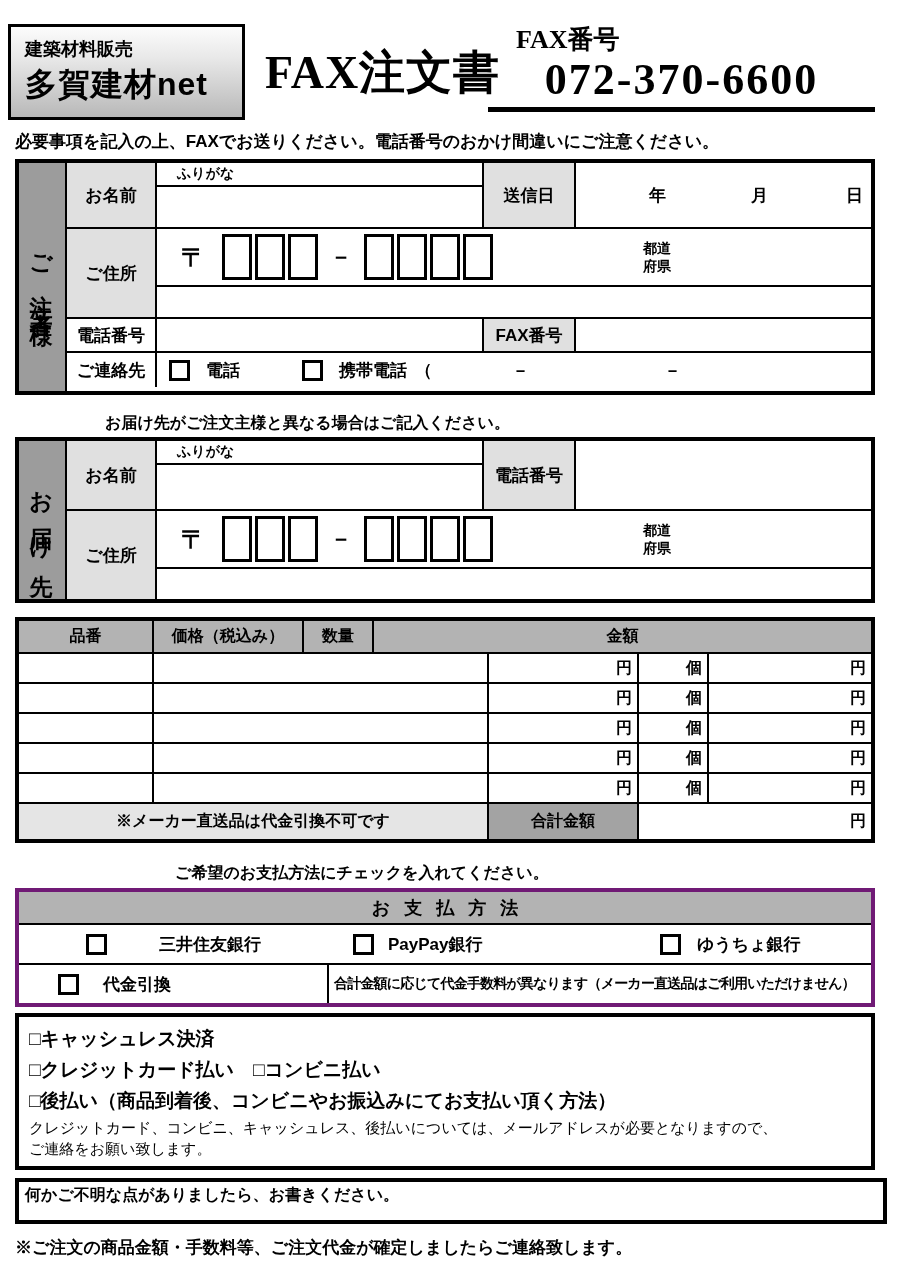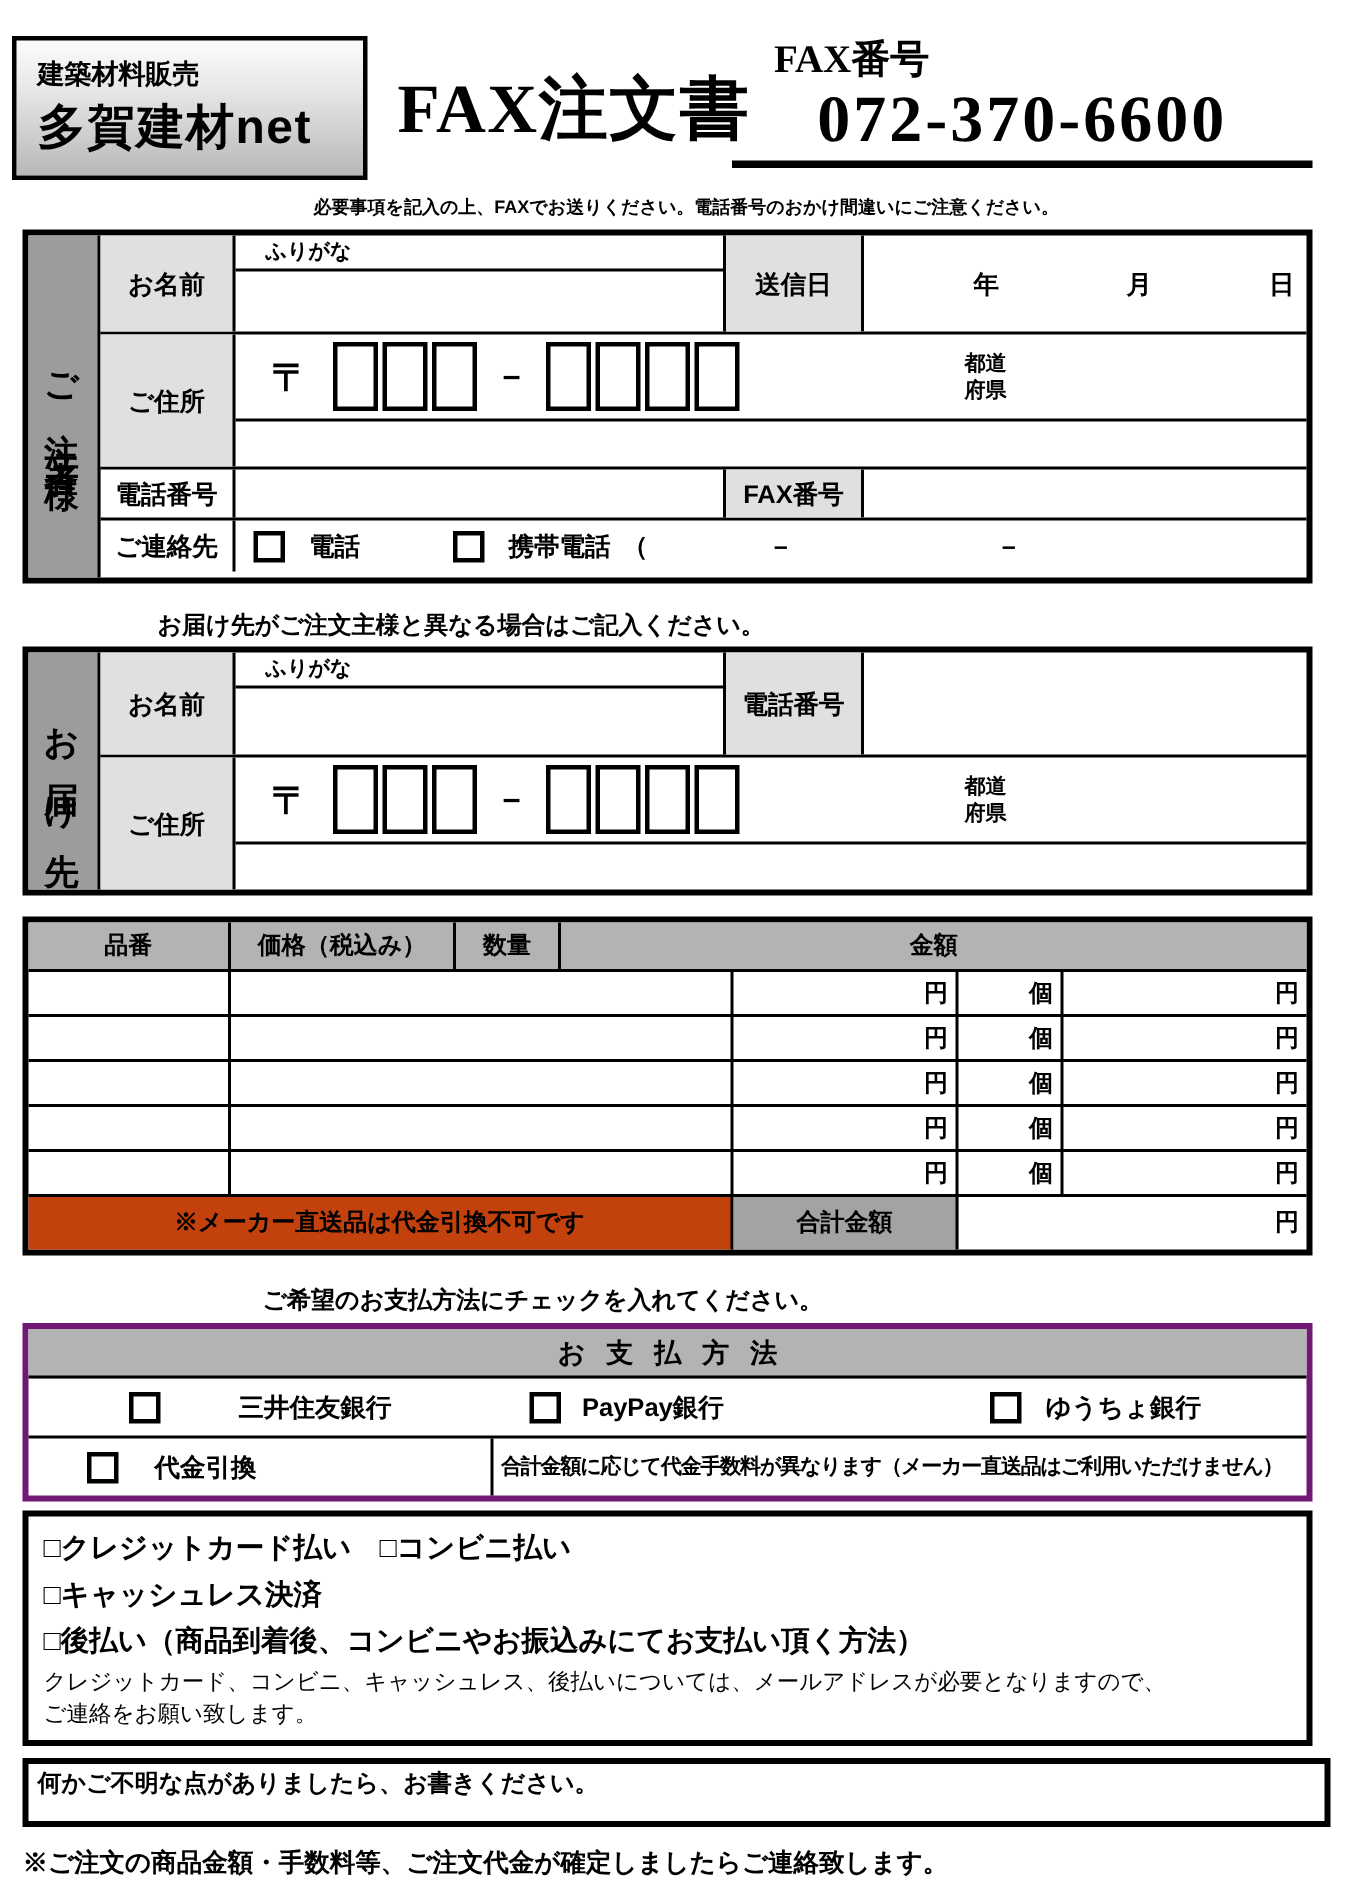--- a/index.html
+++ b/index.html
@@ -27,21 +27,21 @@
     font-family: "Liberation Serif", serif;
     font-size: 46px; font-weight: bold; letter-spacing: 1px;
   }
   .fax-block { position: absolute; left: 488px; top: 22px; width: 387px; }
   .fax-label { font-family: "Liberation Serif", serif; font-size: 26px; font-weight: bold; padding-left: 28px; }
   .fax-number {
     font-family: "Liberation Serif", serif; font-size: 44px; font-weight: bold;
     text-align: center; letter-spacing: 2px; line-height: 1.05;
     border-bottom: 5px solid #000; padding-bottom: 4px;
   }
-  .instruction { margin: 2px 0 6px 15px; font-size: 12px; text-align: center; }
+  .instruction { margin: 2px 0 6px 15px; font-size: 17px; }
 
   
   .tbl { display: flex; border: 4px solid #000; margin-left: 15px; width: 860px; background: #fff; }
   .strip {
     width: 48px; background: #9c9c9c; border-right: 2px solid #000;
     display: flex; align-items: center; justify-content: center;
   }
   .strip span { writing-mode: vertical-rl; font-size: 23px; font-weight: bold; letter-spacing: 10px; }
   .rows { flex: 1; display: flex; flex-direction: column; }
   .row { display: flex; border-bottom: 2px solid #000; }
@@ -89,21 +89,21 @@
   .phead { background: #b3b3b3; height: 33px; }
   .phead .pcell { justify-content: center; font-size: 16px; }
   .pdata { height: 30px; }
   .pdata .unit { justify-content: flex-end; padding-right: 5px; font-size: 16px; }
   .c-itemno { width: 135px; }
   .c-name  { width: 335px; }
   .c-price { width: 150px; }
   .c-qty   { width: 70px; }
   .c-amt   { flex: 1; }
   .pfoot { height: 35px; }
-  .pf-note { width: 470px; background: #c2410c; justify-content: center; font-size: 16px; }
+  .pf-note { width: 470px; background: #e5e5e5; justify-content: center; font-size: 16px; }
   .pf-total { width: 150px; background: #a3a3a3; justify-content: center; font-size: 16px; }
   .pf-yen { flex: 1; justify-content: flex-end; padding-right: 5px; font-size: 16px; }
 
   
   .paytbl { border: 4px solid #701a75; margin: 0 0 0 15px; width: 860px; display: flex; flex-direction: column; }
   .pay-head { background: #b3b3b3; height: 33px; border-bottom: 2px solid #000; display: flex; align-items: center; justify-content: center; font-size: 18px; letter-spacing: 14px; padding-left: 14px; }
   .pay-row { display: flex; border-bottom: 2px solid #000; }
   .pay-row:last-child { border-bottom: none; }
   .bank-row { height: 40px; }
   .bank-cell { display: flex; align-items: center; font-size: 17px; }
@@ -358,22 +358,22 @@
   <div class="pay-row cod-row">
     <div class="cod-cell">
       <span class="cbx"></span>
       <span>代金引換</span>
     </div>
     <div class="cod-note">合計金額に応じて代金手数料が異なります（メーカー直送品はご利用いただけません）</div>
   </div>
 </div>
 
 <div class="otherbox">
+  <div class="opt-line">□キャッシュレス決済</div>
   <div class="opt-line">□クレジットカード払い　□コンビニ払い</div>
-  <div class="opt-line">□キャッシュレス決済</div>
   <div class="opt-line">□後払い（商品到着後、コンビニやお振込みにてお支払い頂く方法）</div>
   <div class="opt-note">
     <span>クレジットカード、コンビニ、キャッシュレス、後払いについては、メールアドレスが必要となりますので、</span><br>
     <span>ご連絡をお願い致します。</span>
   </div>
 </div>
 
 <div class="inquiry">
   <span>何かご不明な点がありましたら、お書きください。</span>
 </div>

